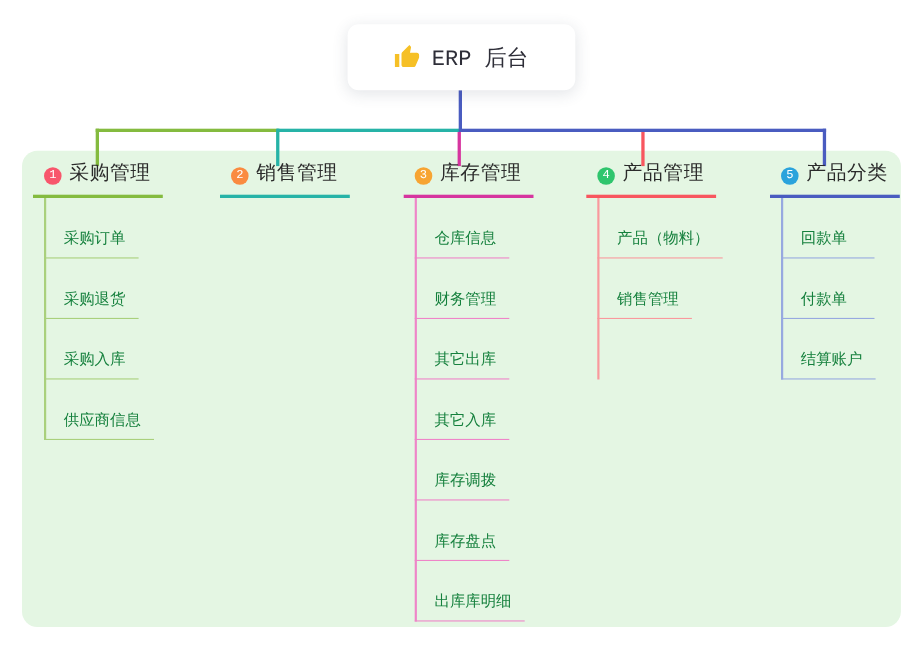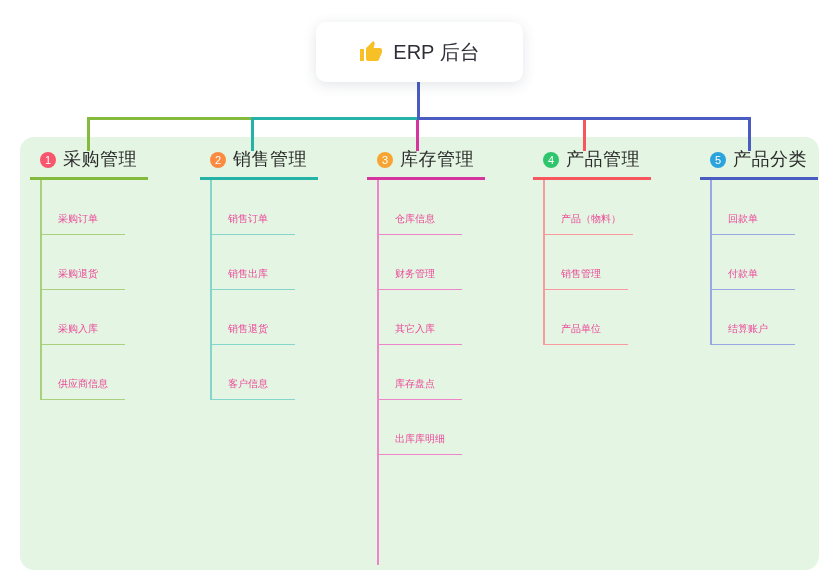--- a/index.html
+++ b/index.html
@@ -1,19 +1,19 @@
 <!DOCTYPE html>
 <html><head>
 <meta charset="utf-8">
 <style>
   html,body{margin:0;padding:0;background:#fff;}
   .stage{
     position:relative;width:839px;height:588px;overflow:hidden;
     background:#ffffff;
-    font-family:Liberation Sans, sans-serif;
+    font-family:Liberation Mono, monospace;
   }
   
   .panel{
     position:absolute;left:20px;top:137px;width:799px;height:433px;
     background:#e4f6e3;border-radius:14px;
   }
   
   .root{
     position:absolute;left:316px;top:22px;width:207px;height:60px;
     background:#ffffff;border-radius:10px;
@@ -53,21 +53,21 @@
   }
   .items{position:relative;}
   .trunk{position:absolute;left:10px;top:0;width:1.5px;background:var(--sub);}
   .b1 .trunk,.b2 .trunk{height:220px;}
   .b3 .trunk{height:385px;}
   .b4 .trunk,.b5 .trunk{height:165px;}
   .item{height:55px;display:flex;align-items:flex-end;}
   .item span{
     display:inline-block;margin-left:10px;padding:0 12px 8px 18px;
     min-width:55px;border-bottom:1.5px solid var(--sub);
-    font-size:10px;color:#ec4899;white-space:nowrap;
+    font-size:14px;color:#15803d;white-space:nowrap;
   }
 </style>
 </head>
 <body>
 
 <div class="stage">
 
   <div class="panel"></div>
 
   <div class="line root-v"></div>
@@ -109,52 +109,43 @@
           <span>供应商信息</span>
         </div>
     </div>
   </div>
 
   <div class="branch b2">
     <div class="btitle">
       <span class="badge">2</span>
       <span>销售管理</span>
     </div>
-    <div class="items">
-      <div class="trunk"></div>
-      <div class="item">
-          <span>销售订单</span>
-        </div>
-      <div class="item">
-          <span>销售出库</span>
-        </div>
-      <div class="item">
-          <span>销售退货</span>
-        </div>
-      <div class="item">
-          <span>客户信息</span>
-        </div>
-    </div>
   </div>
 
   <div class="branch b3">
     <div class="btitle">
       <span class="badge">3</span>
       <span>库存管理</span>
     </div>
     <div class="items">
       <div class="trunk"></div>
       <div class="item">
           <span>仓库信息</span>
         </div>
       <div class="item">
           <span>财务管理</span>
         </div>
       <div class="item">
+          <span>其它出库</span>
+        </div>
+      <div class="item">
           <span>其它入库</span>
+        </div>
+      <div class="item">
+          <span>库存调拨</span>
         </div>
       <div class="item">
           <span>库存盘点</span>
         </div>
       <div class="item">
           <span>出库库明细</span>
         </div>
     </div>
   </div>
 
@@ -163,23 +154,20 @@
       <span class="badge">4</span>
       <span>产品管理</span>
     </div>
     <div class="items">
       <div class="trunk"></div>
       <div class="item">
           <span>产品（物料）</span>
         </div>
       <div class="item">
           <span>销售管理</span>
-        </div>
-      <div class="item">
-          <span>产品单位</span>
         </div>
     </div>
   </div>
 
   <div class="branch b5">
     <div class="btitle">
       <span class="badge">5</span>
       <span>产品分类</span>
     </div>
     <div class="items">

